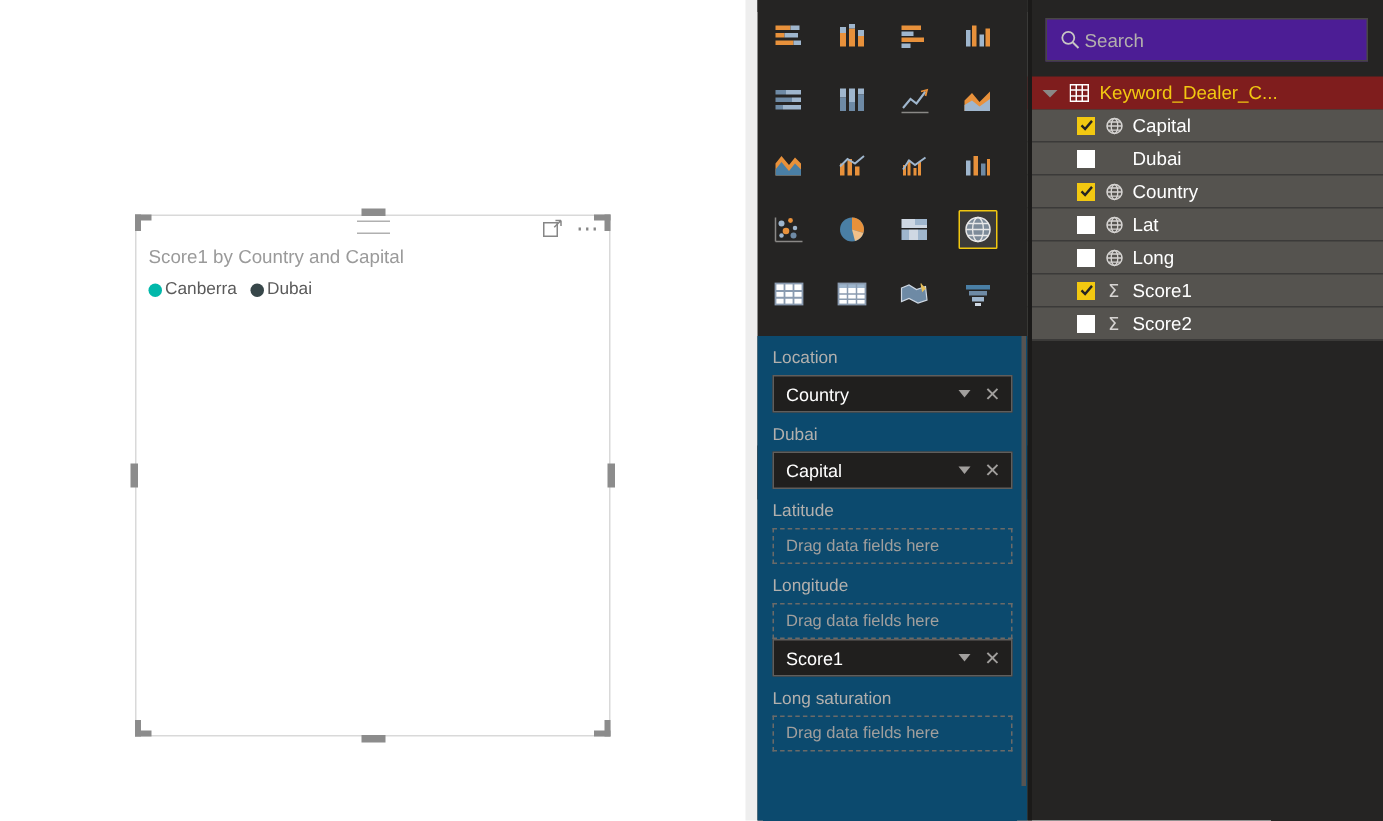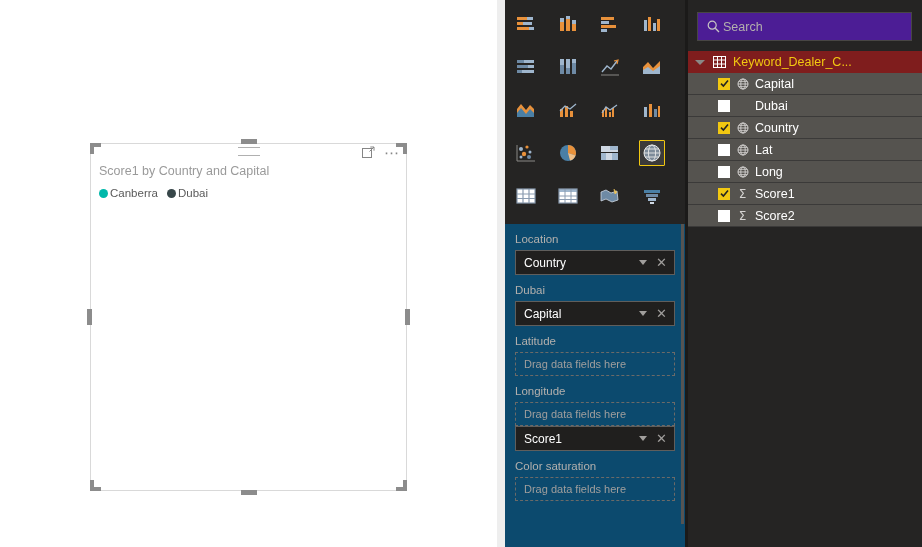--- a/index.html
+++ b/index.html
@@ -573,21 +573,21 @@
 
       <div class="well-block">
         <div class="well-chip">
           <span class="chip-name">Score1</span>
           <span class="chip-caret"></span>
           <span class="chip-x">✕</span>
         </div>
       </div>
 
       <div class="well-block">
-        <div class="well-label">Color saturation</div>
+        <div class="well-label">Long saturation</div>
         <div class="well-box">Drag data fields here</div>
       </div>
 
       <div class="wells-scrollbar">
           <i></i>
         </div>
     </div>
   </div>
 
   <div class="fields-pane">

